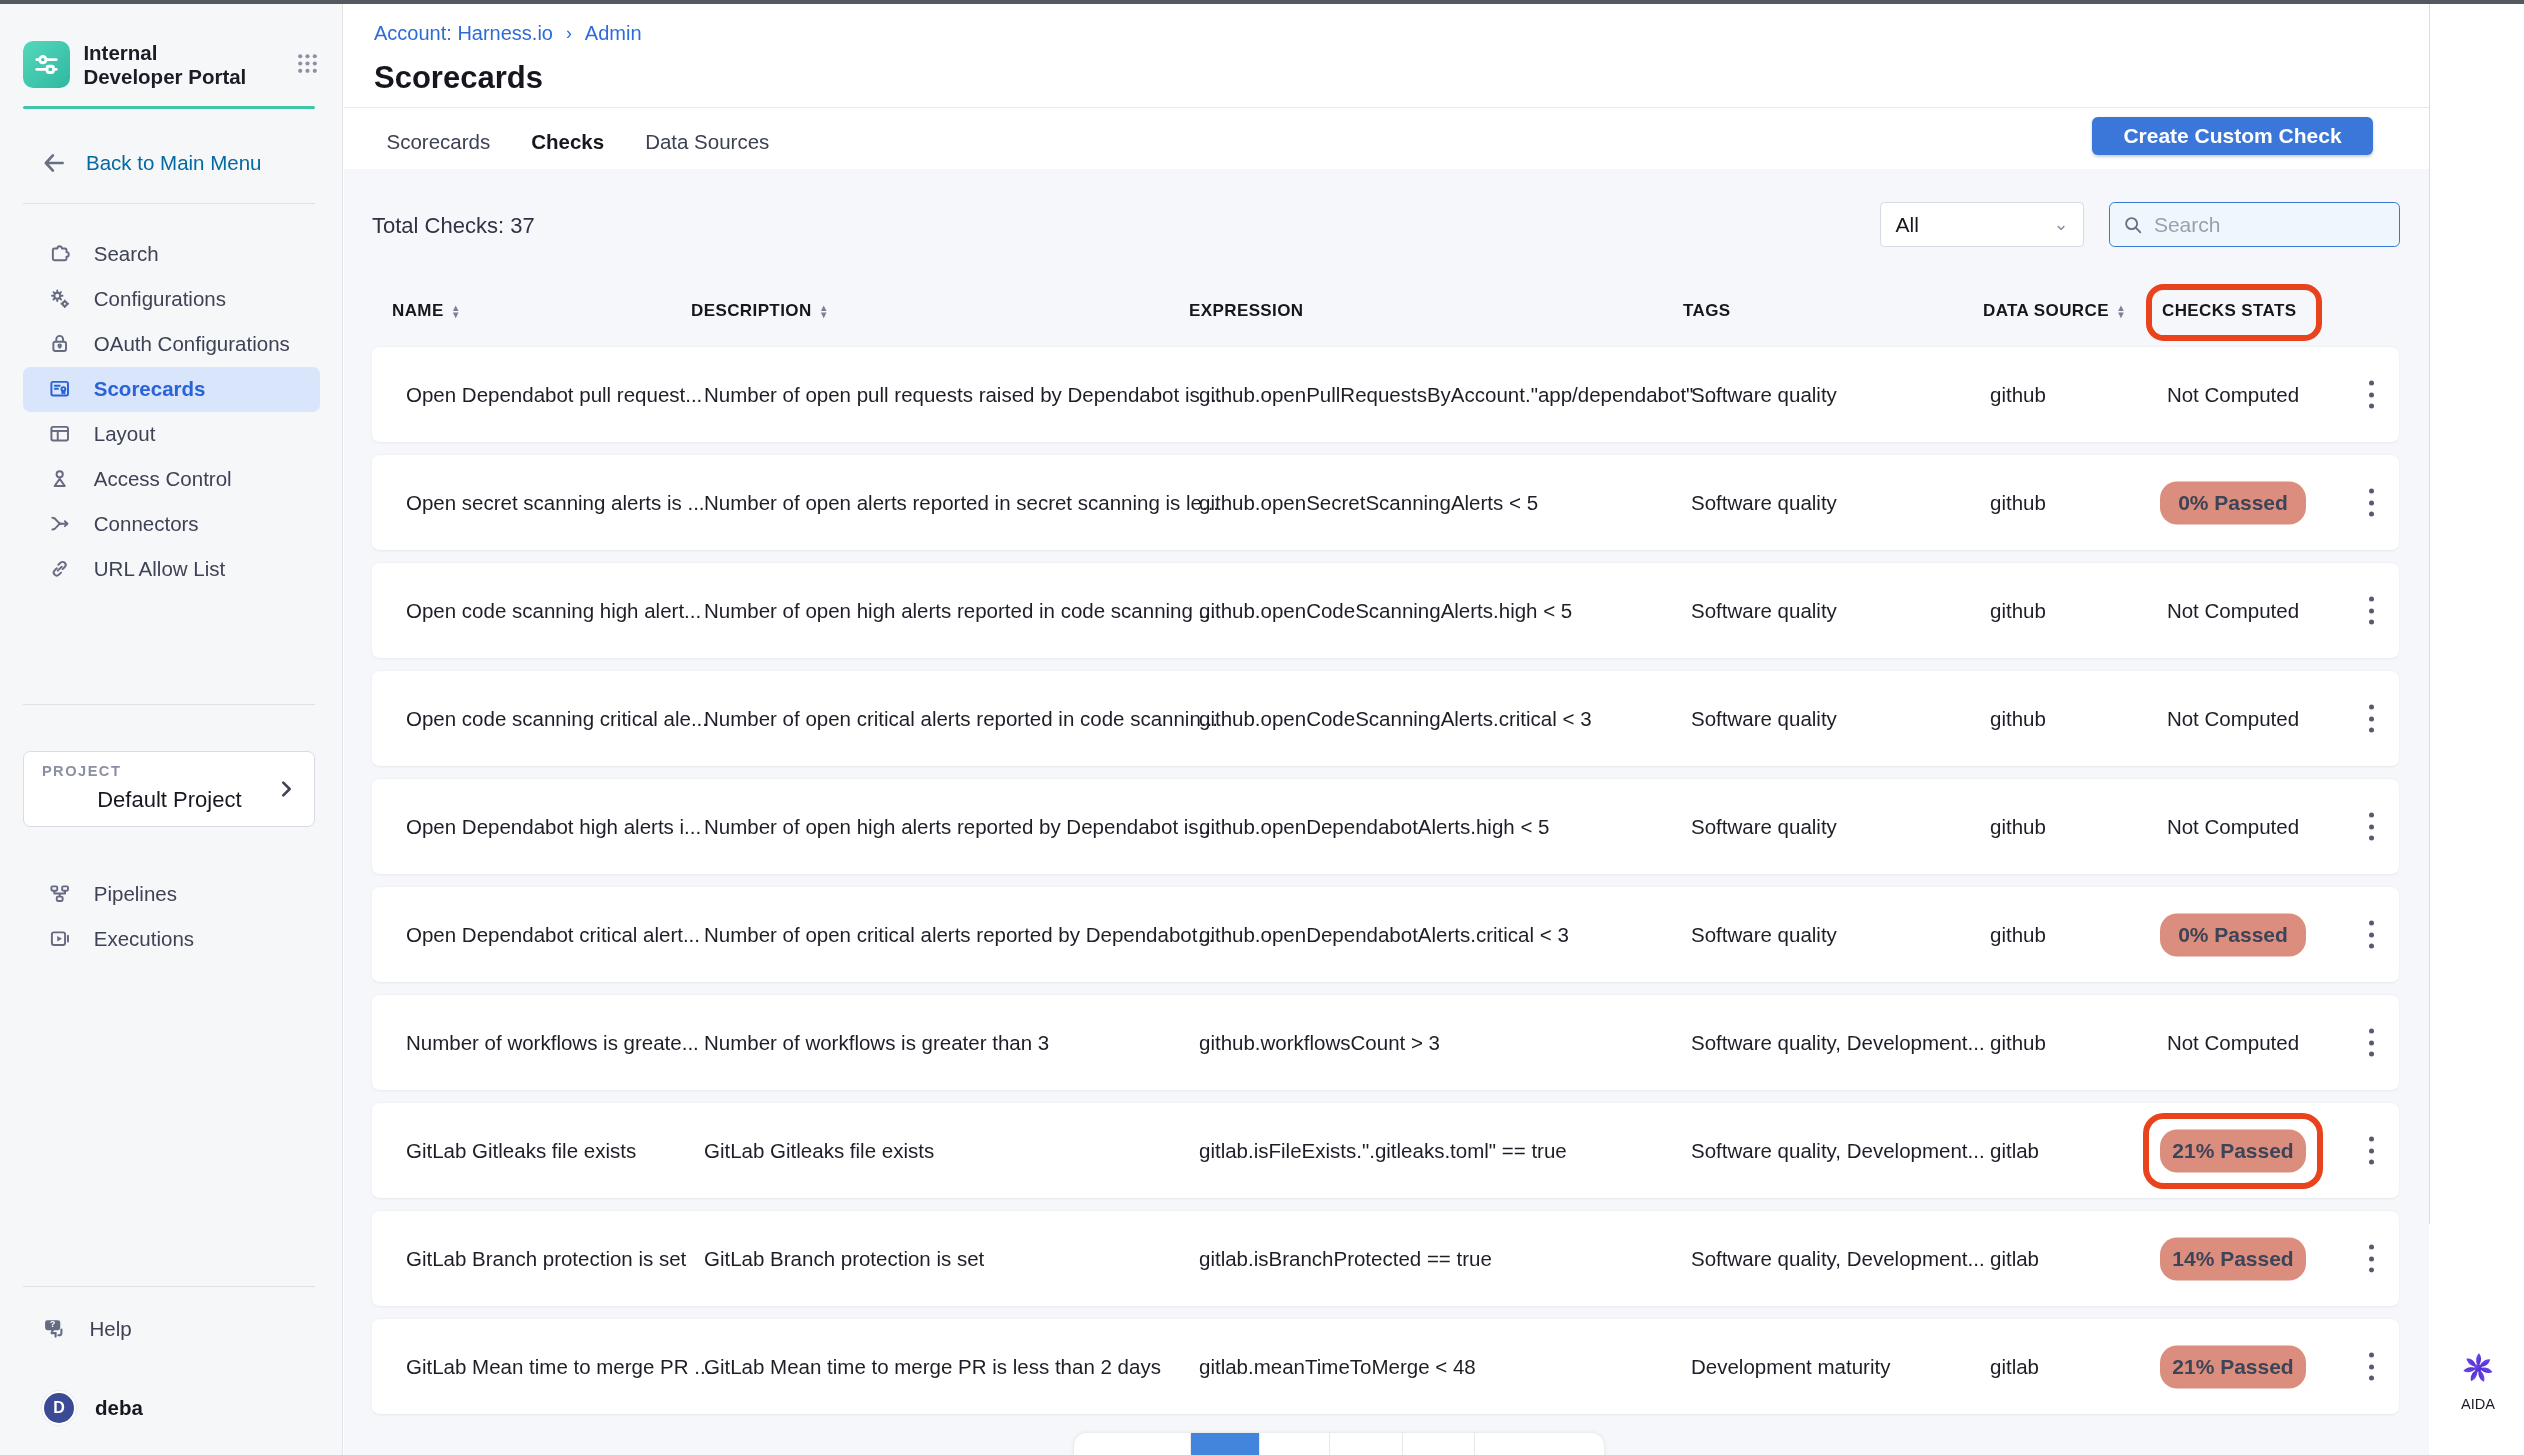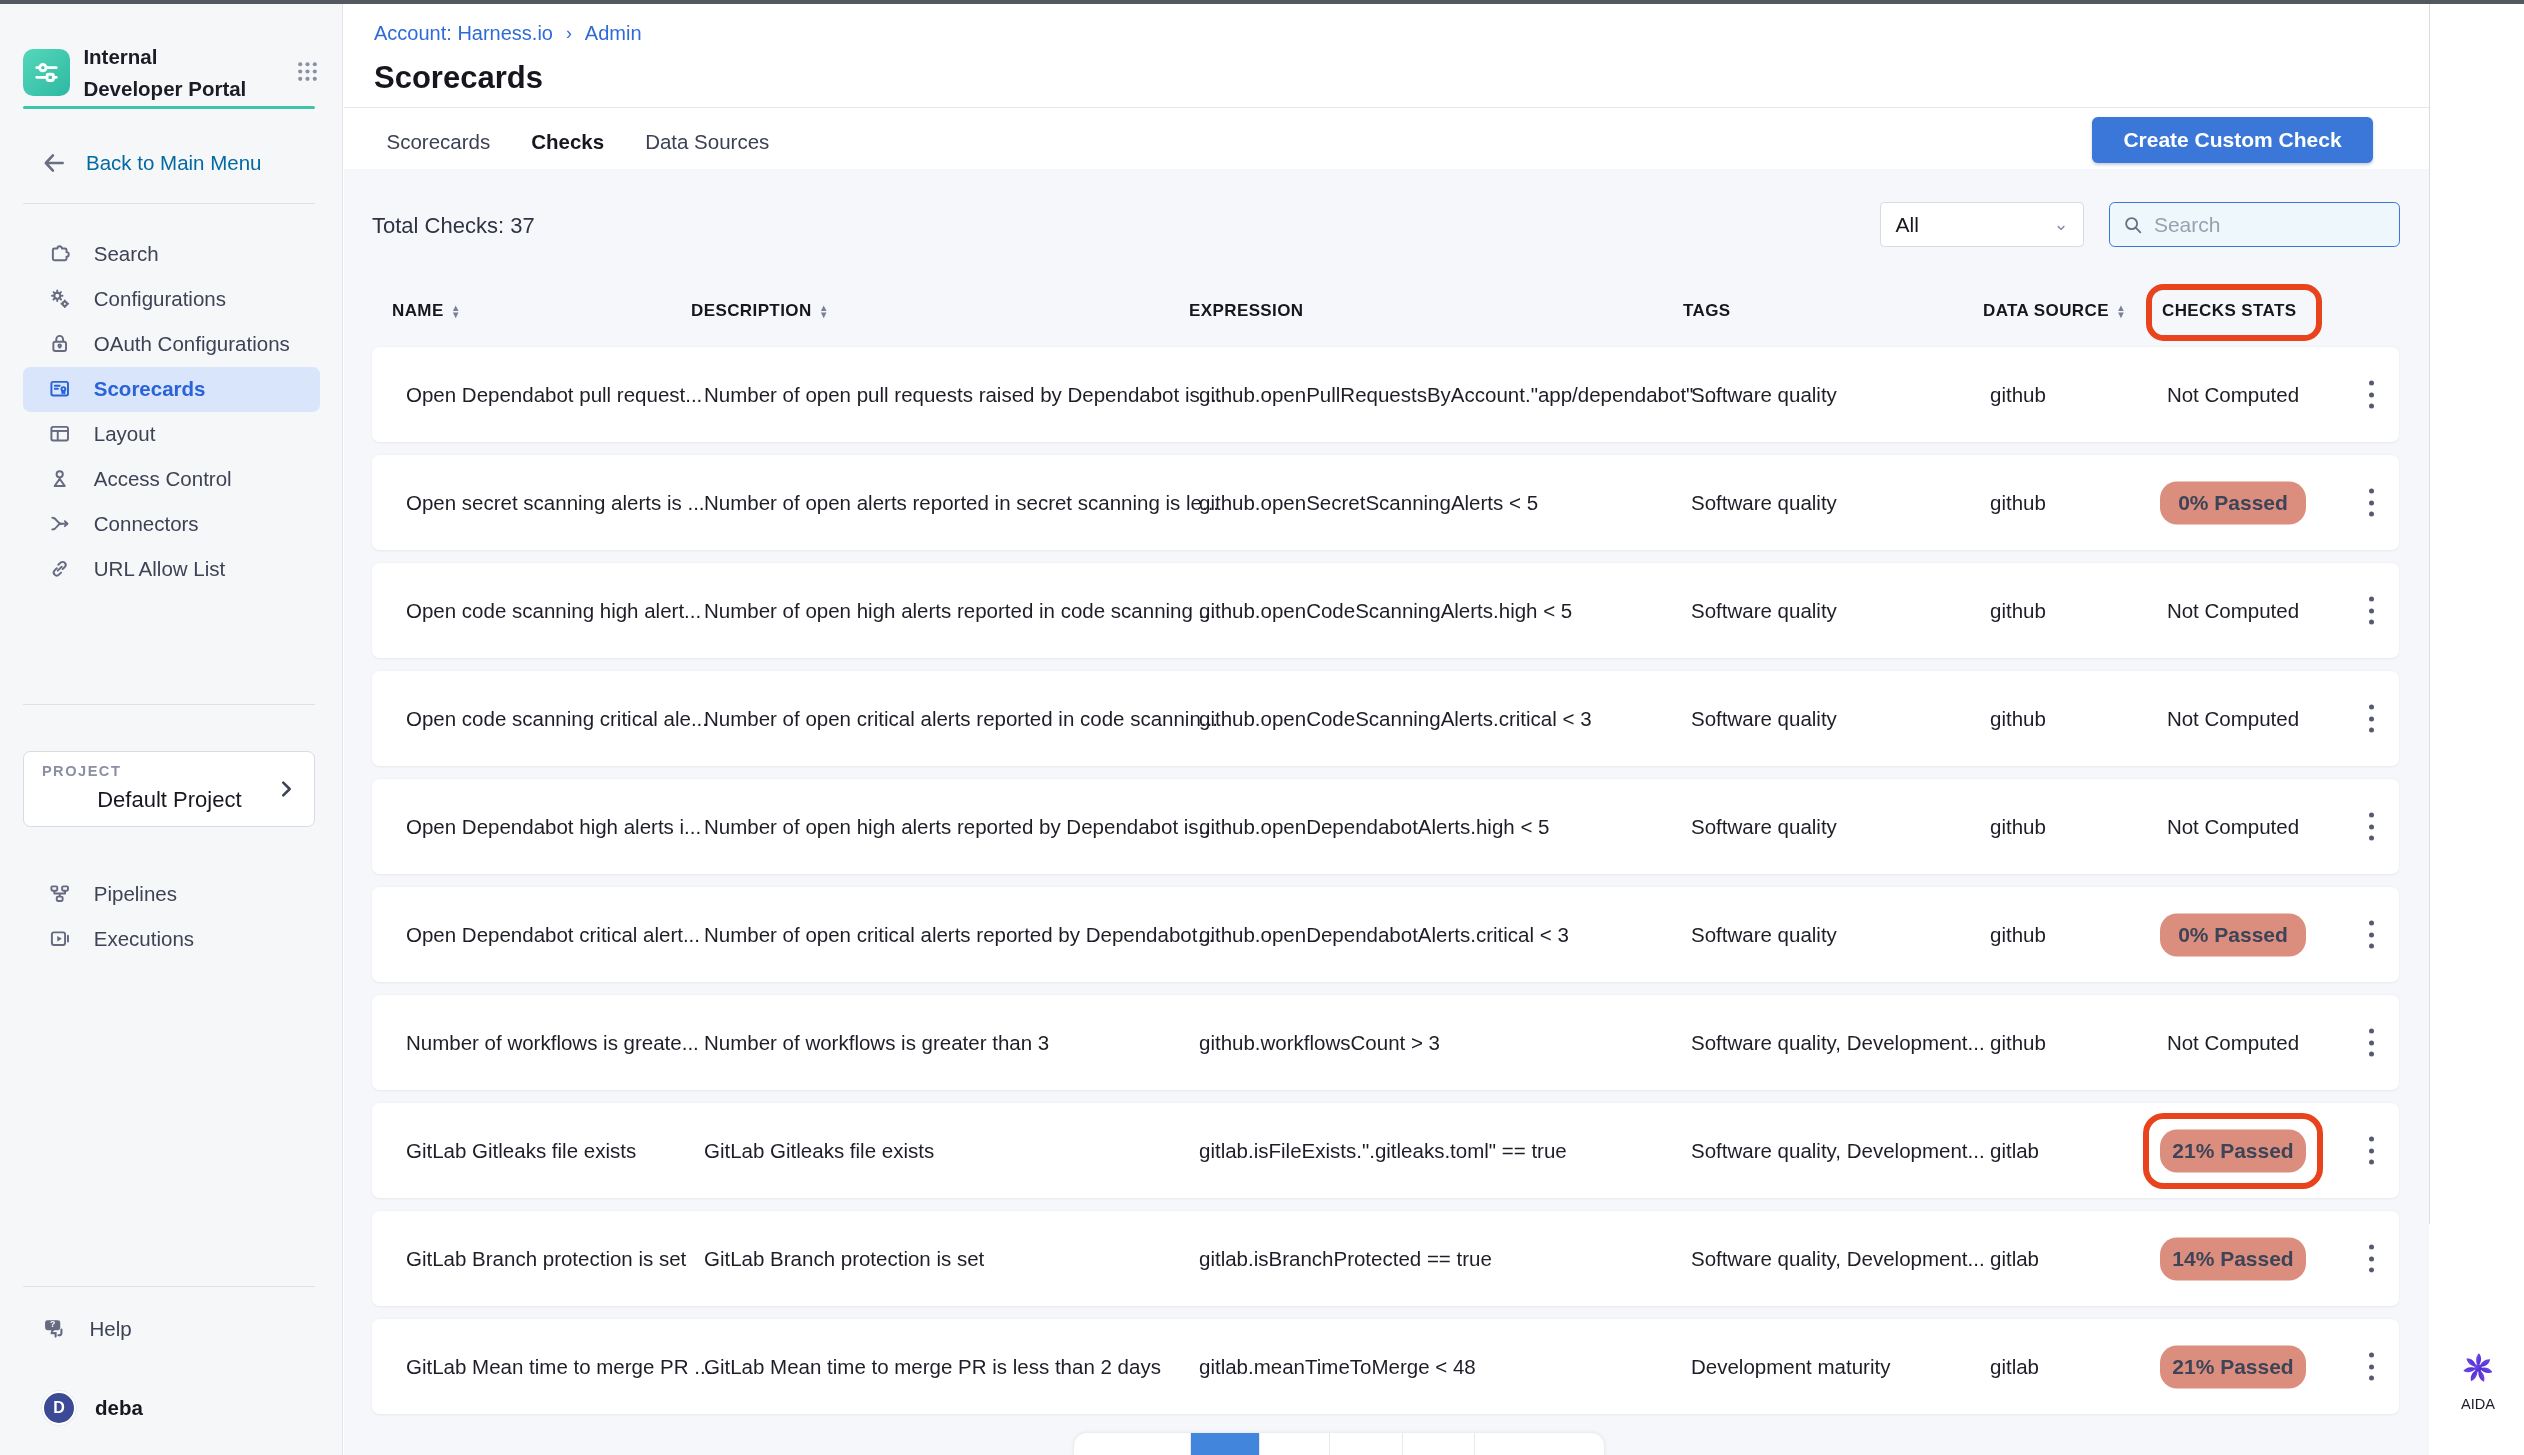--- a/index.html
+++ b/index.html
@@ -7,21 +7,21 @@
     font-family:"Liberation Sans", sans-serif; background:#ffffff; }
 
   .topbar { position:absolute; left:0; top:0; width:2525px; height:3.7px; background:#54585f; }
 
   
   .sidebar { position:absolute; left:0; top:3.7px; width:343px; height:1452px;
     background:#f6f7f9; border-right:0.7px solid #e2e4ea; }
   .logo-row { position:absolute; left:23.4px; top:37px; width:297px; display:flex; align-items:center; }
   .logo-box { width:47px; height:47px; border-radius:10.2px; flex:0 0 auto;
     background:linear-gradient(135deg,#55d8ba 0%,#2eb8a2 100%); display:flex; align-items:center; justify-content:center; }
-  .app-title { margin-left:13px; font-size:20.5px; line-height:32px; font-weight:700; color:#1b1c26; width:168px; }
+  .app-title { margin-left:13px; font-size:20.5px; line-height:24px; font-weight:700; color:#1b1c26; width:168px; }
   .grid-icon { margin-left:auto; cursor:pointer; }
   .teal-rule { position:absolute; left:23.4px; top:102px; width:292px; height:3.7px; background:#3fc6a9; border-radius:2.2px; }
 
   .back-row { position:absolute; left:41px; top:146px; display:flex; align-items:center; gap:19px; cursor:pointer; }
   .back-label { font-size:20.5px; color:#0369a1; }
   .side-rule { position:absolute; left:23.4px; width:292px; height:0.7px; background:#dfe1e8; }
 
   .nav { position:absolute; left:23.4px; top:228px; width:297px; }
   .nav-item { height:45px; display:flex; align-items:center; padding-left:25px; gap:22px;
     border-radius:7.3px; cursor:pointer; }
@@ -49,21 +49,21 @@
   .main-header { position:absolute; left:344px; top:3.7px; width:2085px; height:166px; background:#ffffff; }
   .breadcrumb { position:absolute; left:374px; top:22px; display:flex; align-items:center; gap:13px; font-size:20px; }
   .breadcrumb .crumb { color:#2f6bd8; cursor:pointer; }
   .breadcrumb .sep { color:#2f6bd8; font-size:17.5px; }
   .page-title { position:absolute; left:374px; top:60px; font-size:31px; font-weight:700; color:#16161e; }
   .header-rule { position:absolute; left:344px; top:107px; width:2085px; height:0.7px; background:#e8e9ee; }
 
   .tabs { position:absolute; left:385px; top:121px; display:flex; gap:38px; }
   .tab { font-size:20.5px; color:#3d4154; padding:8.8px 1.5px 19px 1.5px; cursor:pointer; }
   .tab.active { color:#17181f; font-weight:700; border-bottom:4.4px solid #2f6bd8; padding-bottom:14.6px; }
-  .create-btn { position:absolute; left:2092px; top:117px; width:281px; height:46px; background:#3a77d8;
+  .create-btn { position:absolute; left:2092px; top:117px; width:281px; height:38px; background:#3a77d8;
     border:none; border-radius:5.8px; color:#ffffff; font-size:21px; font-weight:700;
     font-family:"Liberation Sans",sans-serif; cursor:pointer; box-shadow:0 1.5px 2.9px rgba(30,60,120,.25); }
 
   .content { position:absolute; left:344px; top:169px; width:2085px; height:1286px; background:#f5f7fa; }
 
   .total-label { position:absolute; left:28px; top:44px; font-size:22px; color:#2e3243; }
   .filter-select { position:absolute; left:1536px; top:33px; width:204px; height:45px; background:#ffffff;
     border:1.1px solid #d8dae3; border-radius:4.4px; display:flex; align-items:center;
     padding:0 14.6px; cursor:pointer; }
   .filter-select .val { font-size:21px; color:#17181f; }

